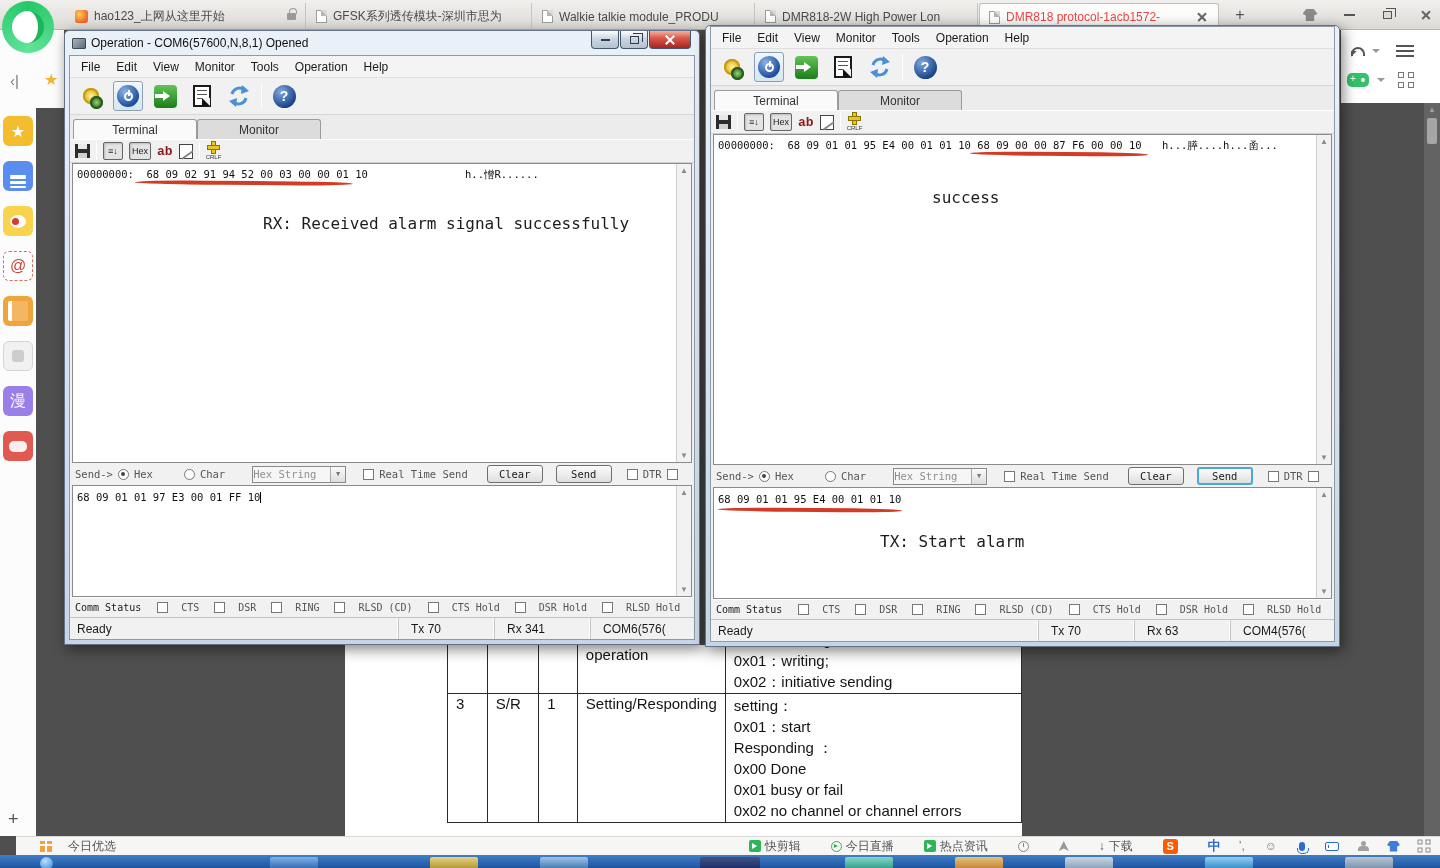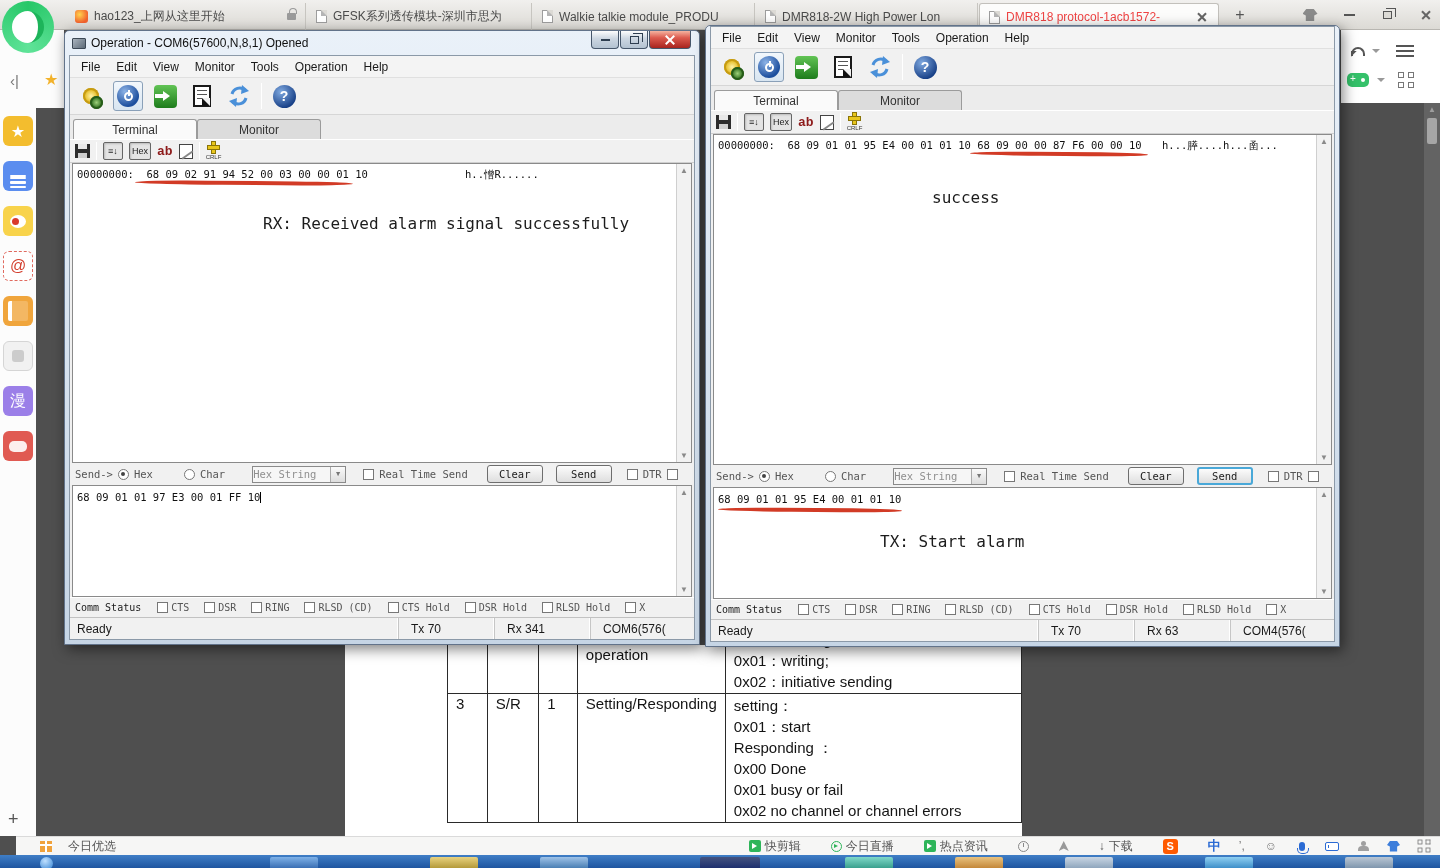--- a/index.html
+++ b/index.html
@@ -160,21 +160,21 @@
   .combo{width:94px;height:17px;border:1px solid #8a8a8a;background:#f6f6f6;color:#8f8f8f;display:flex;align-items:center;padding-left:0;font-size:10.5px;flex:0 0 auto}
   .combo .cbtn{margin-left:auto;width:15px;height:15px;background:linear-gradient(#fafafa,#ddd);border-left:1px solid #aaa;display:flex;align-items:center;justify-content:center;font-size:7px;color:#777}
   .btn{min-width:56px;height:18px;border:1px solid #6e6e6e;border-radius:3px;background:linear-gradient(#fcfcfc,#dedede);font-size:10.5px;color:#1a1a1a;display:flex;align-items:center;justify-content:center;flex:0 0 auto}
   .btn.focus{border:2px solid #49a8d8}
   .gl{color:#555}
   .sendarea{height:112px;position:relative;background:#fff;border:1px solid #8a8a8a;margin:0 2px;overflow:hidden}
   .sendval{position:absolute;left:4px;top:5px;font-family:"DejaVu Sans Mono",monospace;font-size:10.5px;color:#111;white-space:pre}
   .tcaret{display:inline-block;width:1px;height:11px;background:#000;vertical-align:-2px}
   .commrow{height:20px;display:flex;align-items:center;padding:0 5px;font-family:"DejaVu Sans Mono",monospace;font-size:10px;color:#555;background:#f1f1f1;border-top:1px solid #fff;white-space:nowrap;overflow:hidden}
   .commrow .lbl{color:#1a1a1a;margin-right:16px}
-  .flag{display:flex;align-items:flex-start;gap:3px;margin-right:15px}
+  .flag{display:flex;align-items:flex-start;gap:13px;margin-right:15px}
   .statusbar{height:22px;display:flex;align-items:center;background:#f1f1f1;border-top:1px solid #c2c2c2;font-size:12px;color:#1a1a1a;overflow:hidden}
   .statusbar .ready{flex:1;padding-left:7px}
   .seg{border-left:1px solid #c6c6c6;box-shadow:-1px 0 0 #fff;height:100%;display:flex;align-items:center;padding:0 12px;white-space:nowrap}
 </style>
 </head>
 <body>
 
 <div id="tabbar">
   <div class="tab" style="left:66px;width:240px">
     <span class="hao"></span>

